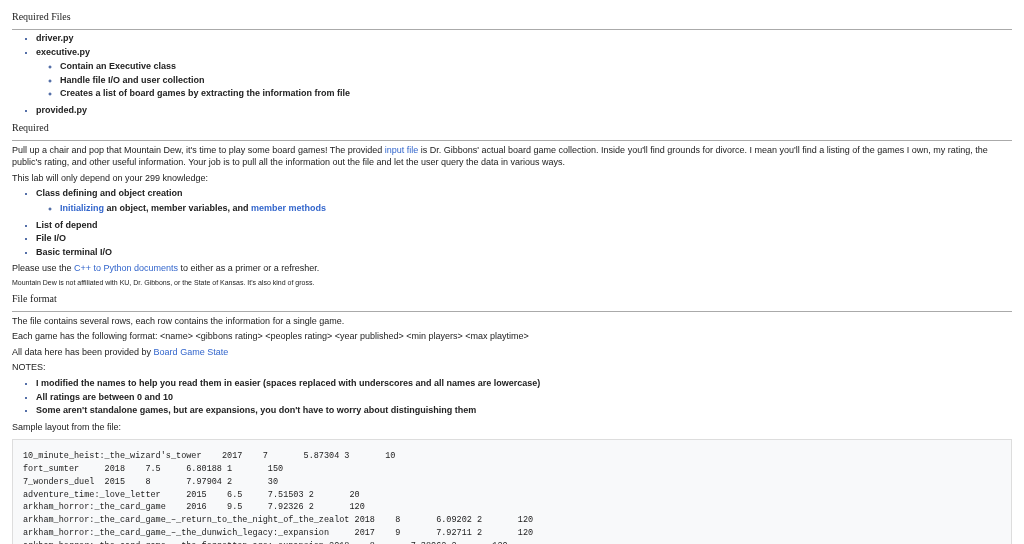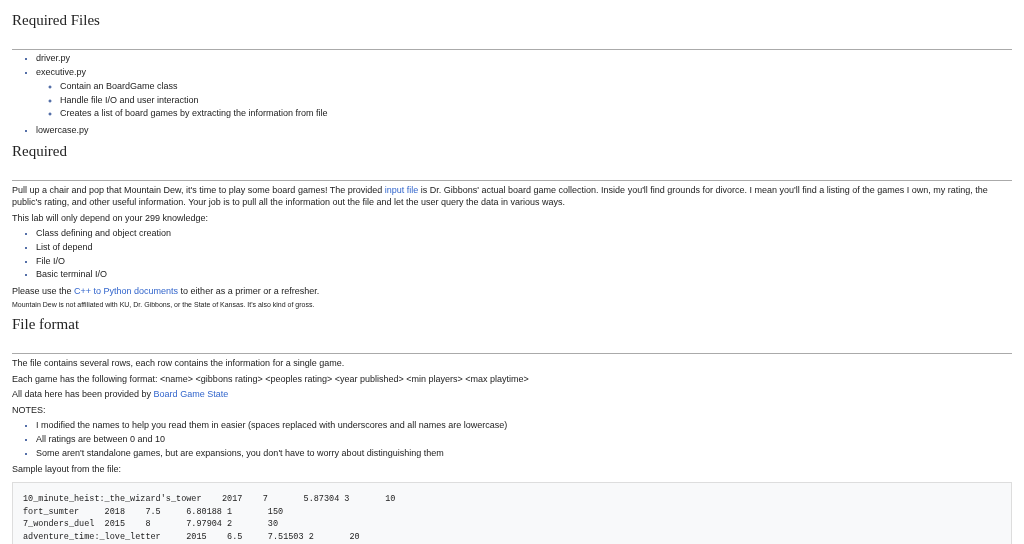--- a/index.html
+++ b/index.html
@@ -5,34 +5,35 @@
   body {
     font-family: Arial, Helvetica, sans-serif;
     font-size: 9px;
     line-height: 1.4;
     margin: 6px 12px;
     color: #222;
   }
   h2 {
     font-family: Georgia, 'Times New Roman', serif;
     font-weight: normal;
-    font-size: 15px;
+    font-size: 10px;
     margin: 4px 0 2px 0;
     border-bottom: 1px solid #aaa;
-    padding-bottom: 18px;
+    padding-bottom: 5px;
   }
   ul {
     margin: 2px 0 4px 0;
     padding-left: 24px;
   }
   ul ul {
     padding-left: 24px;
   }
   li {
     margin: 1px 0;
+    font-weight: bold;
   }
   li::marker {
     color: #1b3f8b;
     font-size: 8px;
   }
   p {
     margin: 3px 0;
   }
   a, .link {
     color: #3366cc;
@@ -52,36 +53,39 @@
 </style>
 </head>
 <body>
 
 <h2>Required Files</h2>
 <ul>
   <li><span>driver.py</span>
   </li>
   <li><span>executive.py</span>
     <ul>
-      <li><span>Contain an BoardGame class</span></li>
-      <li><span>Handle file I/O and user interaction</span></li>
+      <li><span>Contain an Executive class</span></li>
+      <li><span>Handle file I/O and user collection</span></li>
       <li><span>Creates a list of board games by extracting the information from file</span></li>
     </ul>
   </li>
-  <li><span>lowercase.py</span>
+  <li><span>provided.py</span>
   </li>
 </ul>
 
 <h2>Required</h2>
 <p>
   <span>Pull up a chair and pop that Mountain Dew, it's time to play some board games! The provided </span><a class="link">input file</a><span> is Dr. Gibbons' actual board game collection. Inside you'll find grounds for divorce. I mean you'll find a listing of the games I own, my rating, the public's rating, and other useful information. Your job is to pull all the information out the file and let the user query the data in various ways.</span>
 </p>
 <p>This lab will only depend on your 299 knowledge:</p>
 <ul>
   <li><span>Class defining and object creation</span>
+    <ul>
+      <li><a class="link">Initializing</a><span> an object, member variables, and </span><a class="link">member methods</a></li>
+    </ul>
   </li>
   <li><span>List of depend</span></li>
   <li><span>File I/O</span></li>
   <li><span>Basic terminal I/O</span></li>
 </ul>
 <p>
   <span>Please use the </span><a class="link">C++ to Python documents</a><span> to either as a primer or a refresher.</span>
 </p>
 <p style="font-size:7px;">Mountain Dew is not affiliated with KU, Dr. Gibbons, or the State of Kansas. It's also kind of gross.</p>
 

